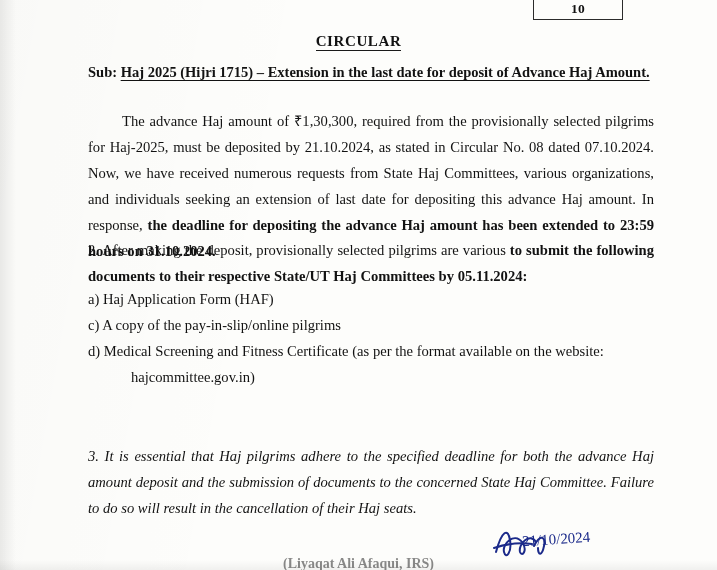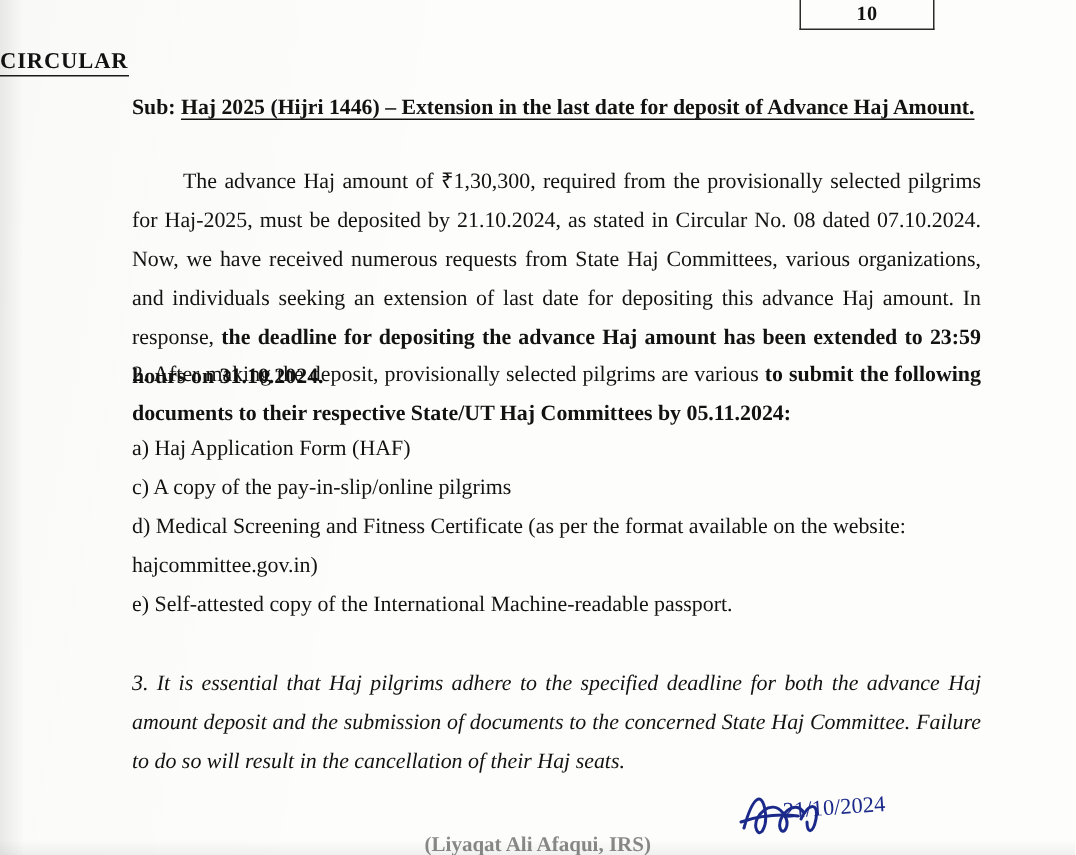--- a/index.html
+++ b/index.html
@@ -40,20 +40,21 @@
     text-align: center;
     font-weight: bold;
     font-size: 13.5px;
     letter-spacing: 0.3px;
   }
   .title {
     position: absolute;
     left: 0;
     right: 0;
     top: 33px;
+    text-align: center;
     font-weight: bold;
     font-size: 15px;
     letter-spacing: 0.6px;
   }
   .title .u {
     border-bottom: 1.4px solid #1a1a1a;
     padding-bottom: 1px;
   }
   .subject {
     position: absolute;
@@ -81,21 +82,21 @@
   .list {
     position: absolute;
     left: 88px;
     right: 63px;
     top: 286px;
     font-size: 14.6px;
     line-height: 26px;
   }
   .list .li { white-space: nowrap; font-family: Liberation Serif, serif; }
   .list .li.wrap { white-space: normal; }
-  .list .cont { display: block; }
+  .list .cont { display: block; margin-left: 43px; }
   .p3 { top: 443px; font-style: italic; }
   b.inline { font-weight: bold; }
 
   
   .sign {
     position: absolute;
     left: 492px;
     top: 522px;
     width: 150px;
     height: 46px;
@@ -149,21 +150,21 @@
   <div class="pageno-box">
     <div class="num">10</div>
   </div>
 
   <div class="title">
     <span class="u">CIRCULAR</span>
   </div>
 
   <div class="subject">
     <span class="lead">Sub:</span>
-    <span class="ul">Haj 2025 (Hijri 1446) – Extension in the last date for deposit of Advance Haj Amount.</span>
+    <span class="ul">Haj 2025 (Hijri 1715) – Extension in the last date for deposit of Advance Haj Amount.</span>
   </div>
 
   <div class="body-text p1">
     <span class="indent"></span><span>The advance Haj amount of ₹1,30,300, required from the provisionally selected pilgrims for Haj-2025, must be deposited by 21.10.2024, as stated in Circular No. 08 dated 07.10.2024. Now, we have received numerous requests from State Haj Committees, various organizations, and individuals seeking an extension of last date for depositing this advance Haj amount. In response, </span><b class="inline">the deadline for depositing the advance Haj amount has been extended to 23:59 hours on 31.10.2024.</b>
   </div>
 
   <div class="body-text p2">
     <span>2.</span><span> After making the deposit, provisionally selected pilgrims are various </span><b class="inline">to submit the following documents to their respective State/UT Haj Committees by 05.11.2024:</b>
   </div>
 
@@ -174,24 +175,20 @@
     </div>
     <div class="li">
       <span>c)</span>
       <span>A copy of the pay-in-slip/online pilgrims</span>
     </div>
     <div class="li wrap">
       <span>d)</span>
       <span>Medical Screening and Fitness Certificate (as per the format available on the website:</span>
       <span class="cont">hajcommittee.gov.in)</span>
     </div>
-    <div class="li">
-      <span>e)</span>
-      <span>Self-attested copy of the International Machine-readable passport.</span>
-    </div>
   </div>
 
   <div class="body-text p3">
     <span>3.</span><span> It is essential that Haj pilgrims adhere to the specified deadline for both the advance Haj amount deposit and the submission of documents to the concerned State Haj Committee. Failure to do so will result in the cancellation of their Haj seats.</span>
   </div>
 
   <div class="sign">
     <svg width="150" height="46" viewBox="0 0 150 46">
       <g fill="none" stroke="#1b2a8a" stroke-width="2" stroke-linecap="round">
         <path d="M4 30 C10 8, 16 6, 18 18 C20 30, 14 38, 12 30 C10 22, 22 10, 30 20 C36 28, 30 36, 28 30 C26 22, 38 10, 44 20"></path>

